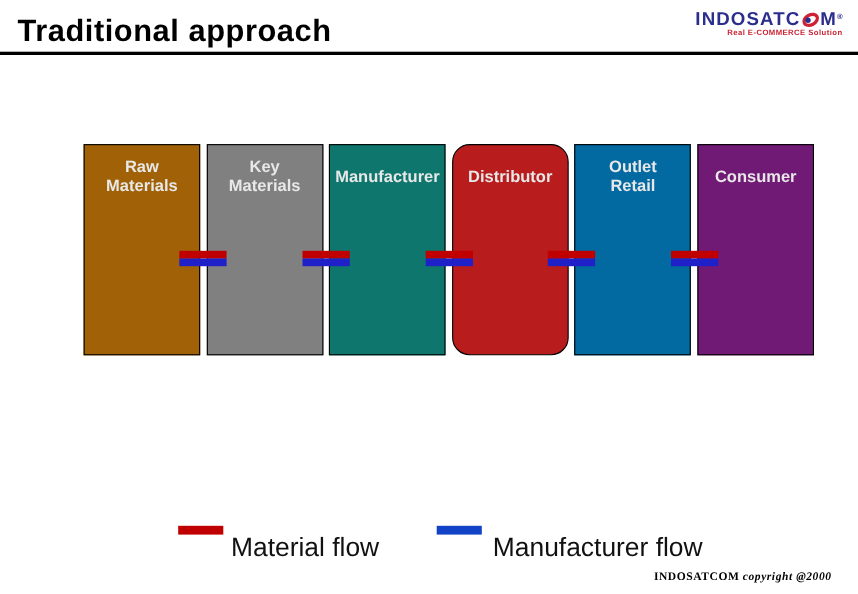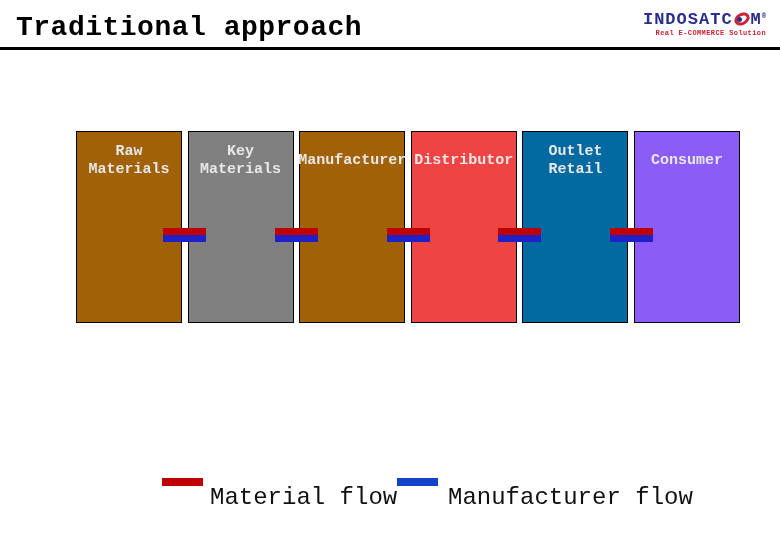--- a/index.html
+++ b/index.html
@@ -1,15 +1,15 @@
 <!DOCTYPE html>
 <html><head>
 <meta charset="utf-8">
 <style>
-  * { margin:0; padding:0; box-sizing:border-box;font-family:Liberation Mono, monospace; }
+  * { margin:0; padding:0; box-sizing:border-box; }
   html,body { background:#fff; }
   .slide {
     position:relative;
     width:780px; height:540px;
     background:#ffffff;
     font-family:"Liberation Sans", sans-serif;
     overflow:hidden;
   }
   .title {
     position:absolute; top:12px; left:16px;
@@ -88,31 +88,31 @@
 
   <div id="chain">
       <div class="box" style="left: 76px; background: #a16207;">
         <div class="box-label" style="color: rgb(232, 232, 232);">Raw
 Materials</div>
       </div>
       <div class="box" style="left: 187.6px; background: rgb(128, 128, 128);">
         <div class="box-label" style="color: rgb(232, 232, 232);">Key
 Materials</div>
       </div>
-      <div class="box" style="left: 299.2px; background: #a16207;">
+      <div class="box" style="left: 299.2px; background: #0f766e;">
         <div class="box-label" style="color: rgb(232, 232, 232);">Manufacturer</div>
       </div>
-      <div class="box" style="left: 410.8px; background: #ef4444;">
+      <div class="box" style="left: 410.8px; background: #b91c1c; border-radius: 16px;">
         <div class="box-label" style="color: rgb(232, 232, 232);">Distributor</div>
       </div>
       <div class="box" style="left: 522.4px; background: #0369a1;">
         <div class="box-label" style="color: rgb(232, 232, 232);">Outlet
 Retail</div>
       </div>
-      <div class="box" style="left: 634px; background: #8b5cf6;">
+      <div class="box" style="left: 634px; background: #701a75;">
         <div class="box-label" style="color: rgb(232, 232, 232);">Consumer</div>
       </div>
     </div>
   <div id="bars">
       <div class="flow-bar" style="left: 163.3px;">
         <div class="seg" style="background: rgb(192, 0, 0);"></div>
         <div class="seg" style="background: rgb(32, 32, 200);"></div>
       </div>
       <div class="flow-bar" style="left: 274.9px;">
         <div class="seg" style="background: rgb(192, 0, 0);"></div>
@@ -131,14 +131,18 @@
         <div class="seg" style="background: rgb(32, 32, 200);"></div>
       </div>
     </div>
   <div id="legend">
       <div class="legend-swatch" style="left: 162px; background: rgb(192, 0, 0);"></div>
       <div class="legend-label" style="left: 210px;">Material flow</div>
       <div class="legend-swatch" style="left: 397px; background: rgb(18, 67, 198);"></div>
       <div class="legend-label" style="left: 448px;">Manufacturer flow</div>
     </div>
 
+  <div class="footer">
+    <span>INDOSATCOM</span>
+    <span class="note">copyright @2000</span>
+  </div>
 
 </div>
 
 </body></html>

